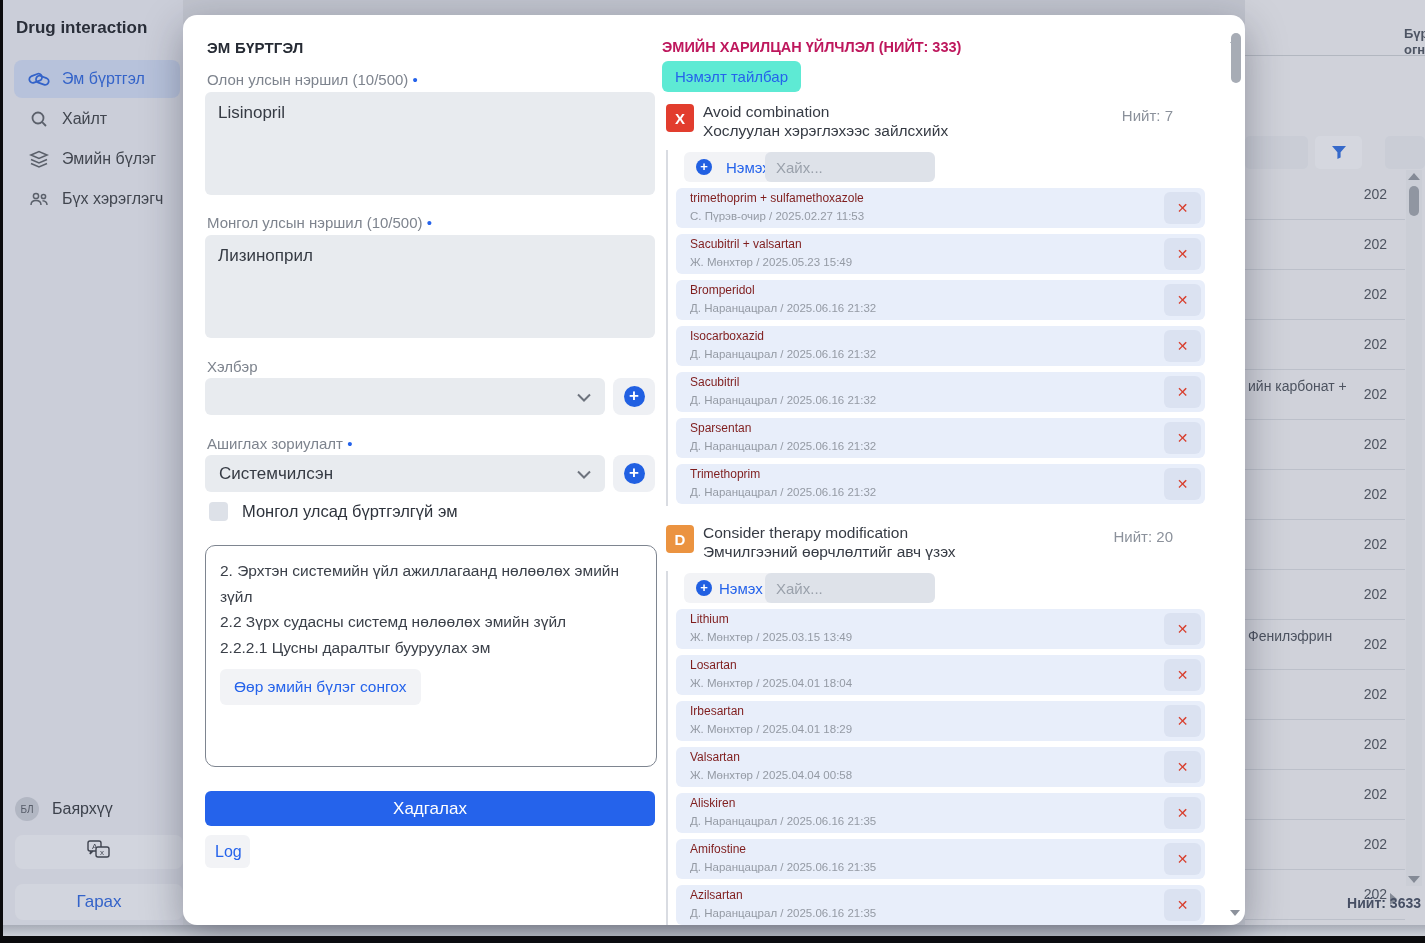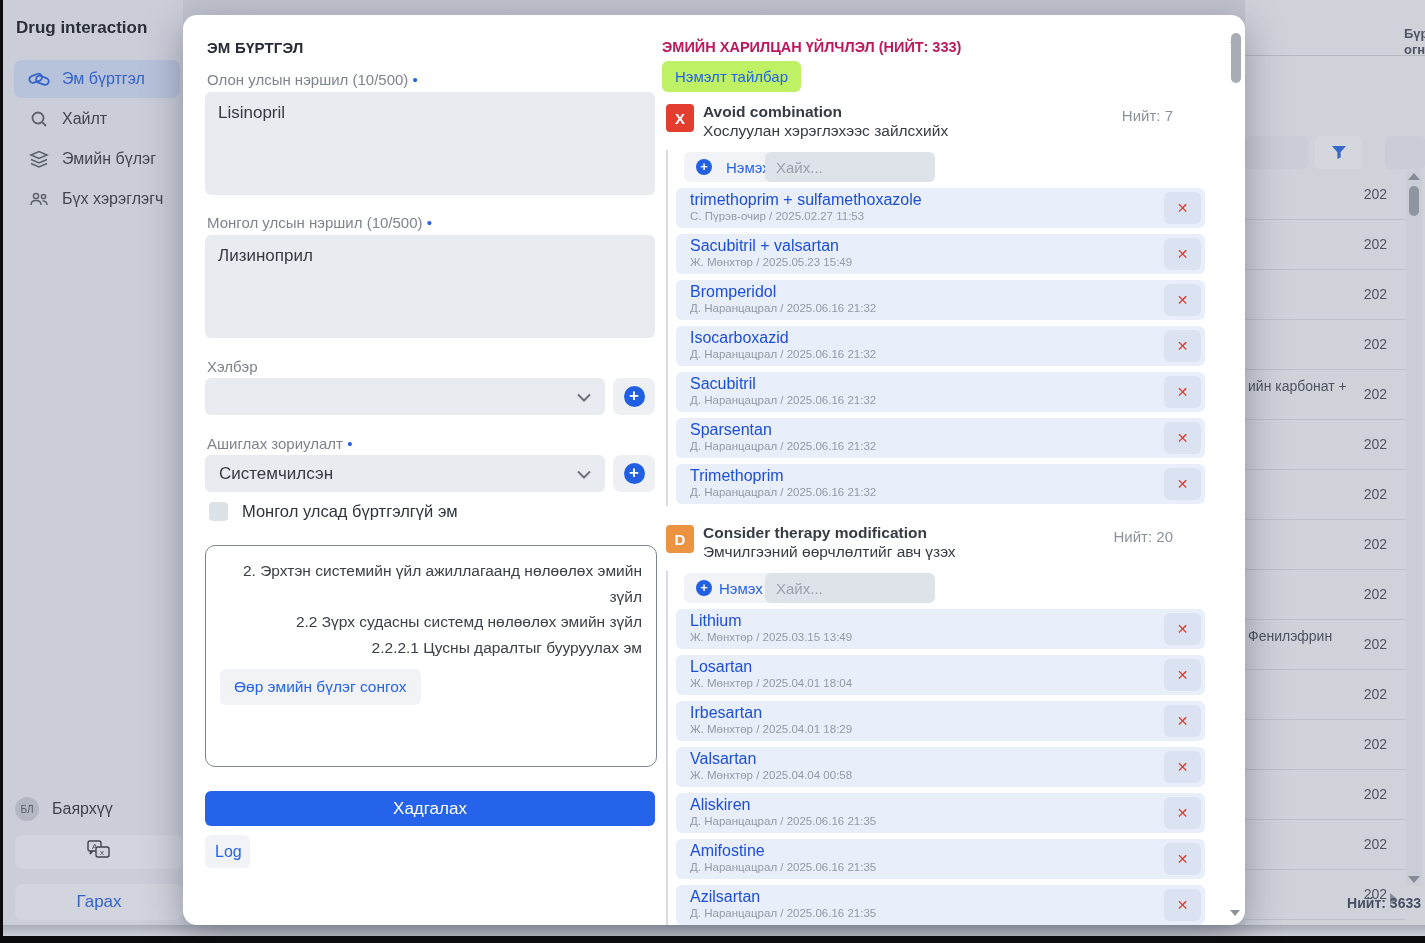--- a/index.html
+++ b/index.html
@@ -42,40 +42,40 @@
   .f-label .req{color:#2563eb;font-size:15px;}
   .t-area{position:absolute;left:22px;width:450px;height:103px;background:#e8ebef;border:none;border-radius:6px;resize:none;padding:11px 13px;font-size:17px;color:#363b44;outline:none;}
   .sel{position:absolute;left:22px;width:400px;height:37px;background:#e8ebef;border-radius:6px;display:flex;align-items:center;padding:0 14px;font-size:17px;color:#363b44;}
   .sel .chev{margin-left:auto;color:#6d737d;}
   .plusbox{position:absolute;left:430px;width:42px;height:37px;background:#eef0f4;border-radius:8px;display:flex;align-items:center;justify-content:center;}
   .pluscirc{width:21px;height:21px;border-radius:50%;background:#2160e2;color:#fff;font-size:17px;line-height:19px;text-align:center;font-weight:bold;}
   .chk-row{position:absolute;left:26px;top:487px;display:flex;align-items:center;gap:14px;}
   .chk{width:19px;height:19px;border-radius:4px;background:#dde1e8;}
   .chk-label{font-size:16.5px;color:#2e333c;}
   .class-box{position:absolute;left:22px;top:530px;width:452px;height:222px;border:1.5px solid #7e8590;border-radius:10px;padding:12px 14px;}
-  .class-line{font-size:15.5px;color:#3b4049;line-height:25.5px;text-align:right;}
+  .class-line{font-size:15.5px;color:#3b4049;line-height:25.5px;}
   .group-btn{margin-top:9px;display:inline-block;background:#f2f3f6;color:#2563eb;font-size:15.5px;border-radius:6px;padding:9px 14px;}
   .save-btn{position:absolute;left:22px;top:776px;width:450px;height:35px;background:#2563eb;border-radius:6px;color:#fff;font-size:17px;font-weight:normal;display:flex;align-items:center;justify-content:center;}
   .log-btn{position:absolute;left:22px;top:820px;width:45px;height:33px;background:#f2f3f6;border-radius:6px;color:#2563eb;font-size:16px;display:flex;align-items:center;padding-left:10px;}
   
   .m-right{position:absolute;left:478px;top:0;width:570px;height:910px;}
   .int-title{position:absolute;left:1px;top:24px;font-size:14.5px;font-weight:bold;color:#be185d;}
-  .note-btn{position:absolute;left:1px;top:46px;background:#bef264;color:#2563eb;font-size:15px;border-radius:6px;padding:7px 13px;}
+  .note-btn{position:absolute;left:1px;top:46px;background:#5eead4;color:#2563eb;font-size:15px;border-radius:6px;padding:7px 13px;}
   .sec-badge{position:absolute;left:5px;width:28px;height:28px;border-radius:4px;color:#fff;font-size:15px;font-weight:bold;display:flex;align-items:center;justify-content:center;}
-  .sec-t1{position:absolute;left:42px;font-size:15.5px;color:#363b44;font-weight:bold;}
+  .sec-t1{position:absolute;left:42px;font-size:15.5px;color:#363b44;}
   .sec-t2{position:absolute;left:42px;font-size:15.5px;color:#363b44;}
   .sec-total{position:absolute;right:58px;font-size:15px;color:#8b919b;}
   .indent{position:absolute;left:5px;width:2px;background:#d9dce2;}
   .add-btn{position:absolute;left:23px;height:30px;background:#f2f3f6;border-radius:6px;color:#2563eb;font-size:15px;display:flex;align-items:center;gap:7px;padding:0 12px;}
   .add-btn .pc{width:16px;height:16px;border-radius:50%;background:#2160e2;color:#fff;font-size:13px;line-height:15px;text-align:center;font-weight:bold;}
   .search-inp{position:absolute;left:104px;width:170px;height:30px;background:#dee2e9;border:none;border-radius:6px;padding:0 11px;font-size:15px;color:#363b44;outline:none;}
   .search-inp::placeholder{color:#9aa1ab;}
   .int-list{position:absolute;left:15px;width:529px;}
   .int-item{position:relative;height:40px;background:#e8eefa;border-radius:6px;margin-bottom:6px;}
-  .int-item .nm{position:absolute;left:14px;top:3px;font-size:16px;color:#1d4ed8;}
+  .int-item .nm{position:absolute;left:14px;top:3px;font-size:12px;color:#7f1d1d;}
   .int-item .mt{position:absolute;left:14px;top:22px;font-size:11.5px;color:#949aa4;}
   .int-item .close{position:absolute;right:4px;top:4px;width:37px;height:32px;background:#dbe2f1;border-radius:6px;display:flex;align-items:center;justify-content:center;color:#d8402f;font-size:14px;font-weight:bold;}
   
   .m-scroll{position:absolute;right:2px;top:0;width:14px;height:910px;}
   .m-thumb{position:absolute;right:2px;top:18px;width:10px;height:50px;border-radius:5px;background:#a7acb5;}
 </style>
 </head>
 <body>
 
 <div id="canvas">

